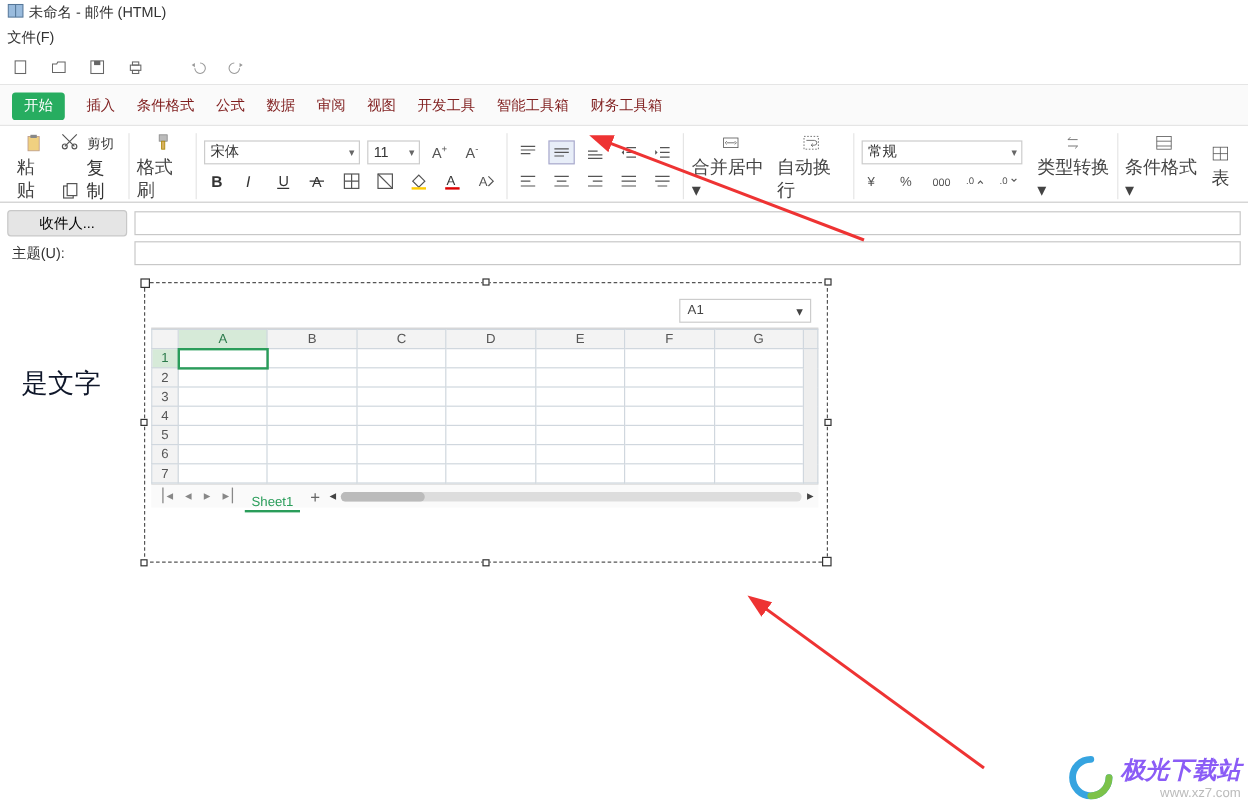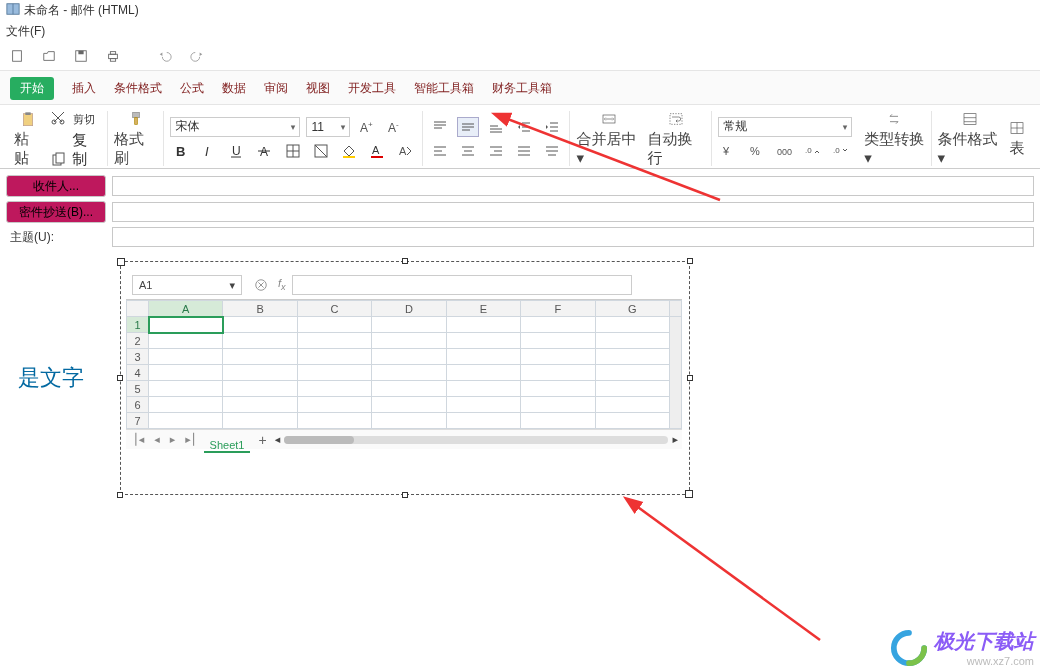--- a/index.html
+++ b/index.html
@@ -28,41 +28,41 @@
   .seltxt { display:inline-flex; align-items:center; justify-content:space-between; min-width:60px;}
   .seltxt .dd { font-size:9px; color:#666; margin-left:4px;}
   .btnico { width:22px; height:20px; display:inline-flex; align-items:center; justify-content:center; cursor:pointer; }
   .btnico svg { width:16px; height:16px;}
   .btnico.small svg { width:14px; height:14px;}
   .btnico.selected { border:1px solid #aac; background:#e8eef8;}
   
   .mail-fields { padding: 6px; }
   .mail-row { display:flex; align-items:center; gap:6px; margin-bottom:4px; }
   .mail-row .fieldlabel { width:100px; text-align:center; }
-  .mail-row button.fieldlabel { border:1px solid #c8c8c8; background:#be185d; height:22px; font-size:12px; border-radius:3px; cursor:pointer;}
+  .mail-row button.fieldlabel { border:1px solid #c8c8c8; background:#e5e5e5; height:22px; font-size:12px; border-radius:3px; cursor:pointer;}
   .mail-row .plainlabel { width:100px; text-align:left; padding-left:4px; font-size:12px;}
   .mail-row input { flex:1; height:20px; border:1px solid #c8c8c8; padding:0 4px; font-size:12px;}
   
   .body-area { padding: 4px; position: relative; }
   .selection-frame { position:absolute; left:120px; top:4px; width:570px; height:234px; border:1px dashed #555; }
   .selection-frame::before, .selection-frame::after { content:''; position:absolute; width:6px; height:6px; background:#fff; border:1px solid #333; }
   .selection-frame::before { left:-4px; top:-4px;}
   .selection-frame::after { right:-4px; bottom:-4px;}
   .handle { position:absolute; width:6px; height:6px; background:#fff; border:1px solid #333;}
   .h-tr { right:-4px; top:-4px;}
   .h-bl { left:-4px; bottom:-4px;}
   .h-mt { left:50%; top:-4px; margin-left:-3px;}
   .h-mb { left:50%; bottom:-4px; margin-left:-3px;}
   .h-ml { left:-4px; top:50%; margin-top:-3px;}
   .h-mr { right:-4px; top:50%; margin-top:-3px;}
   
-  .side-text { position:absolute; left:18px; top:74px; font-size:22px; font-family: "SimSun", serif; color:#0369a1;margin-top:32px;}
+  .side-text { position:absolute; left:18px; top:74px; font-size:22px; font-family: "SimSun", serif; color:#0f172a;}
 
   .mini-sheet { position:absolute; left:126px; top:12px; width:556px; height:220px; background:#fff; font-size:11px; color:#444;}
-  .ms-top { display:flex; align-items:flex-end; gap:8px; padding:6px 6px 4px 6px;}
+  .ms-top { display:flex; align-items:flex-end; gap:8px; padding:6px 6px 4px 6px;flex-direction:column;}
   .namebox { border:1px solid #ccc; width:110px; height:20px; display:flex; align-items:center; justify-content:space-between; padding:0 6px; background:#fff;}
   .fxbox { display:flex; align-items:center; gap:6px; }
   .fxbox input { border:1px solid #ccc; height:20px; width:340px; padding:0 4px;}
   .ms-grid { border-top:1px solid #ccc; position:relative; }
   table.sg { border-collapse:collapse; width:100%; table-layout:fixed;}
   table.sg th, table.sg td { border:1px solid #d0d7de; height:16px; font-size:11px; text-align:center; font-weight:normal; color:#555;}
   table.sg th.colh { background:#f3f3f3; height:16px;}
   table.sg th.colh.active { background:#d6ead8; color:#2a7a4a;}
   table.sg th.rowh { background:#f3f3f3; width:22px;}
   table.sg th.rowh.active { background:#d6ead8; color:#2a7a4a;}
@@ -452,24 +452,20 @@
     </div>
   </div>
 </div>
 
 <div class="mail-fields">
 <div class="mail-row">
   <button class="fieldlabel">收件人...</button>
   <input type="text" style="">
 </div>
 <div class="mail-row">
-  <button class="fieldlabel">密件抄送(B)...</button>
-  <input type="text" style="">
-</div>
-<div class="mail-row">
   <span class="plainlabel">主题(U):</span>
   <input type="text" style="">
 </div>
 </div>
 
 <div class="body-area" style="height:340px; position:relative;">
   <div class="side-text">是文字</div>
 
   <div class="selection-frame">
     <span class="handle h-tr"></span>
@@ -478,30 +474,20 @@
       <span class="handle h-mb"></span>
     <span class="handle h-ml"></span>
       <span class="handle h-mr"></span>
   </div>
 
   <div class="mini-sheet">
     <div class="ms-top">
       <div class="namebox">
         <span>A1</span>
           <span class="dd">▾</span>
-      </div>
-      <div class="fxbox">
-        <span class="btnico small">
-            <svg viewBox="0 0 16 16">
-              <circle cx="8" cy="8" r="6" fill="none" stroke="#888"></circle>
-              <path d="M5 5l6 6M11 5l-6 6" stroke="#888"></path>
-            </svg>
-          </span>
-        <span style="font-style:italic;color:#888">f<sub>x</sub></span>
-        <input type="text" style="">
       </div>
     </div>
     <div class="ms-grid">
       <table class="sg">
         <tbody>
             <tr>
           <th class="rowh" style="width:22px"></th>
           <th class="colh active">A</th>
           <th class="colh">B</th>
           <th class="colh">C</th>

